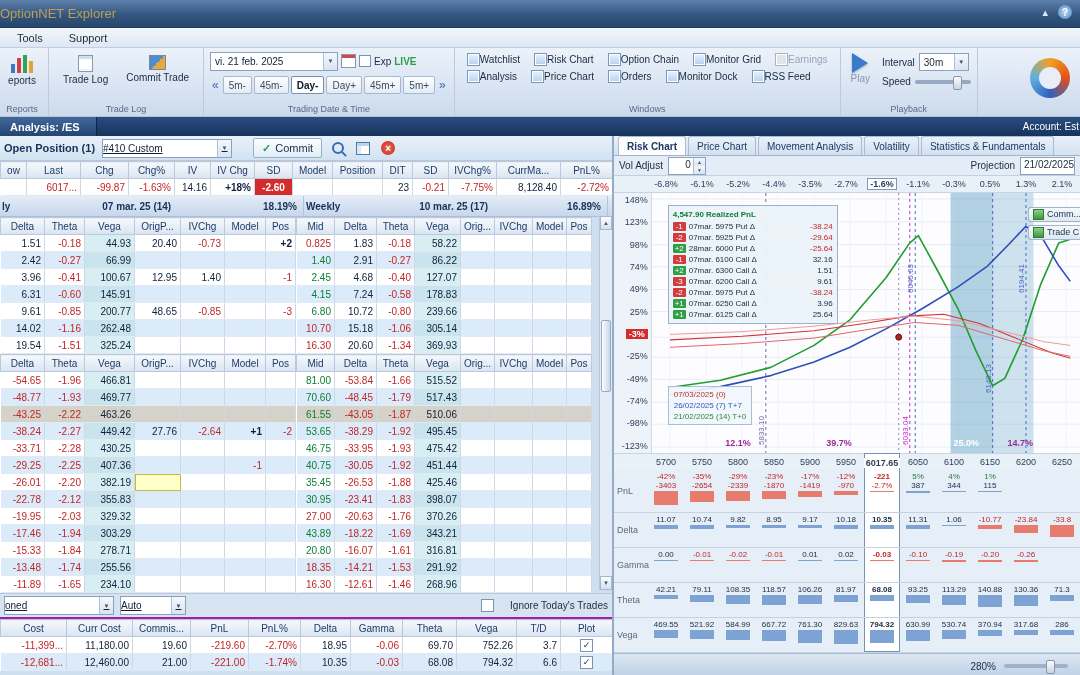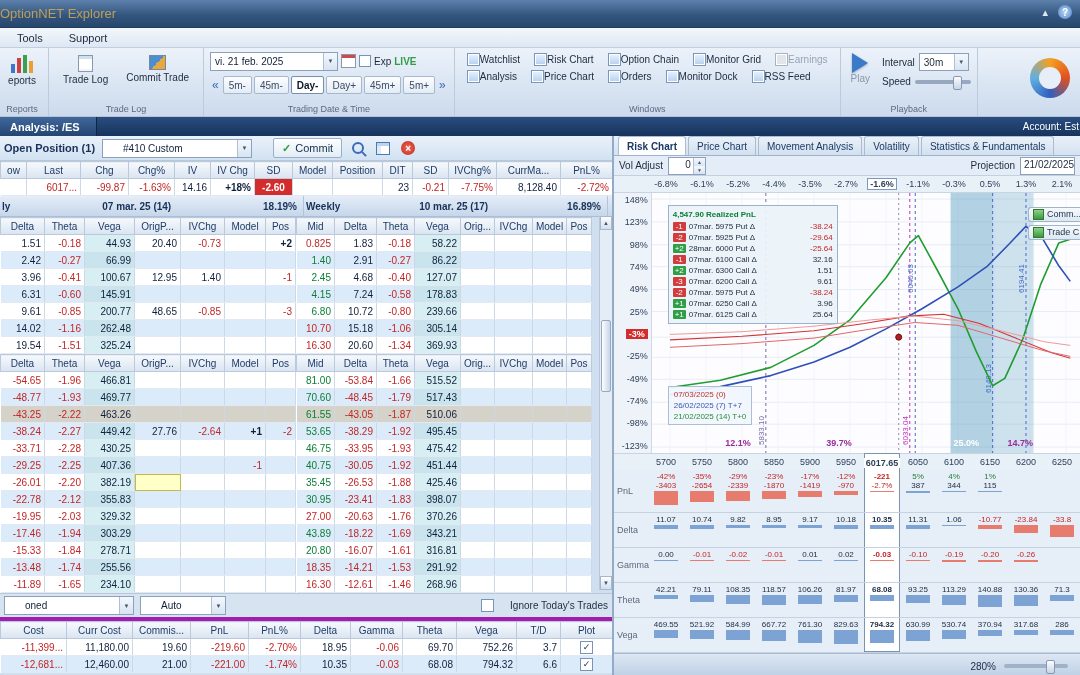--- a/index.html
+++ b/index.html
@@ -79,21 +79,21 @@
   
   .main{display:flex;height:542px;}
   .left{width:612px;position:relative;background:#cfdff0;border-right:2px solid #93abc6;
     display:flex;flex-direction:column;overflow:hidden;}
   .right{width:466px;display:flex;flex-direction:column;background:#dfe9f4;overflow:hidden;}
   
   .posbar{height:24px;display:flex;align-items:center;gap:7px;padding:0 4px;
     background:linear-gradient(#e9f1fa,#d2e2f2);font-size:11px;border-bottom:1px solid #b8c8da;}
   .poslabel{font-weight:bold;color:#1a3058;}
   .combo{background:#fff;border:1px solid #8aa0bc;height:17px;display:flex;align-items:center;
-    font-size:10px;color:#102038;padding-left:20px;justify-content:space-between;}
+    font-size:10px;color:#102038;padding-left:0;justify-content:space-between;text-decoration:underline;}
   .combo .arr{width:13px;height:100%;background:linear-gradient(#f4f8fd,#d8e4f2);
     border-left:1px solid #b0c0d4;display:flex;align-items:center;justify-content:center;font-size:6px;color:#456;}
   .commitbtn{display:flex;align-items:center;gap:4px;border:1px solid #9ab0c8;
     background:linear-gradient(#fdfefe,#e2ecf6);height:18px;padding:0 8px;font-size:11px;
     color:#16304e;border-radius:2px;margin-left:14px;}
   .checkglyph{color:#2f9e44;font-weight:bold;font-size:11px;}
   .iconbtn{width:18px;height:18px;display:flex;align-items:center;justify-content:center;}
   .mag{position:relative;width:8px;height:8px;border:2px solid #3a6ab8;border-radius:50%;}
   .mag::after{content:'';position:absolute;width:6px;height:2px;background:#3a6ab8;
     transform:rotate(45deg);right:-5px;bottom:-3px;}
@@ -118,21 +118,21 @@
   .dtable td.fcell{background:#ffffc8;outline:1px solid #c8b84a;outline-offset:-1px;}
   .dtable td.ccell{text-align:center;}
   .cb{margin:0 auto;width:11px;height:11px;border:1px solid #7a92b4;background:#fff;
     display:flex;align-items:center;justify-content:center;font-size:9px;color:#16304e;}
   .expband{height:20px;display:flex;background:linear-gradient(#e4edf8,#c6d6ea);
     border-bottom:1px solid #aabed6;font-size:10px;font-weight:bold;color:#173258;}
   .exphalf{width:295px;display:flex;align-items:center;padding:0 6px 0 2px;gap:4px;border-right:1px solid #b2c4da;}
   .expdate{margin:12px auto;}
   .chainrow{display:flex;}
   .leftfooter{height:23px;display:flex;align-items:center;gap:6px;background:#d6e4f2;
-    padding:0 4px;font-size:10px;border-top:1px solid #b8c8da;border-bottom:4px solid #a21caf;color:#1c2a3c;justify-content:space-between;}
+    padding:0 4px;font-size:10px;border-top:1px solid #b8c8da;border-bottom:2px solid #a21caf;color:#1c2a3c;justify-content:space-between;}
   .ifield{display:flex;align-items:center;gap:16px;margin-left:auto;}
   .ckbox{width:11px;height:11px;border:1px solid #7a92b4;background:#fff;}
   .vscroll{position:absolute;right:0;top:80px;bottom:88px;width:12px;background:#e4ecf6;
     border-left:1px solid #b8c8da;display:flex;flex-direction:column;}
   .sarr{height:12px;background:linear-gradient(#fdfdfe,#d4e0ee);border:1px solid #a8b8cc;
     font-size:6px;color:#456;display:flex;align-items:center;justify-content:center;}
   .sthumb{margin:90px 1px 0;height:70px;background:linear-gradient(90deg,#fdfdfe,#c8d6e8);
     border:1px solid #93a9c4;border-radius:2px;}
   .strack{flex:1;}
   

